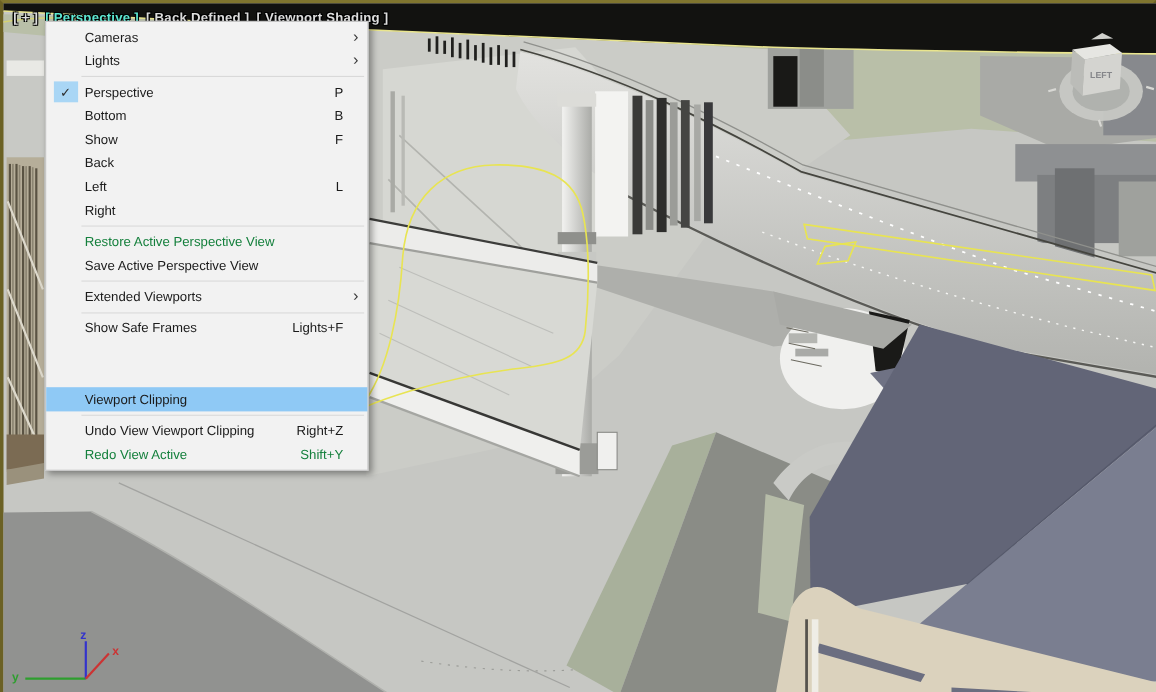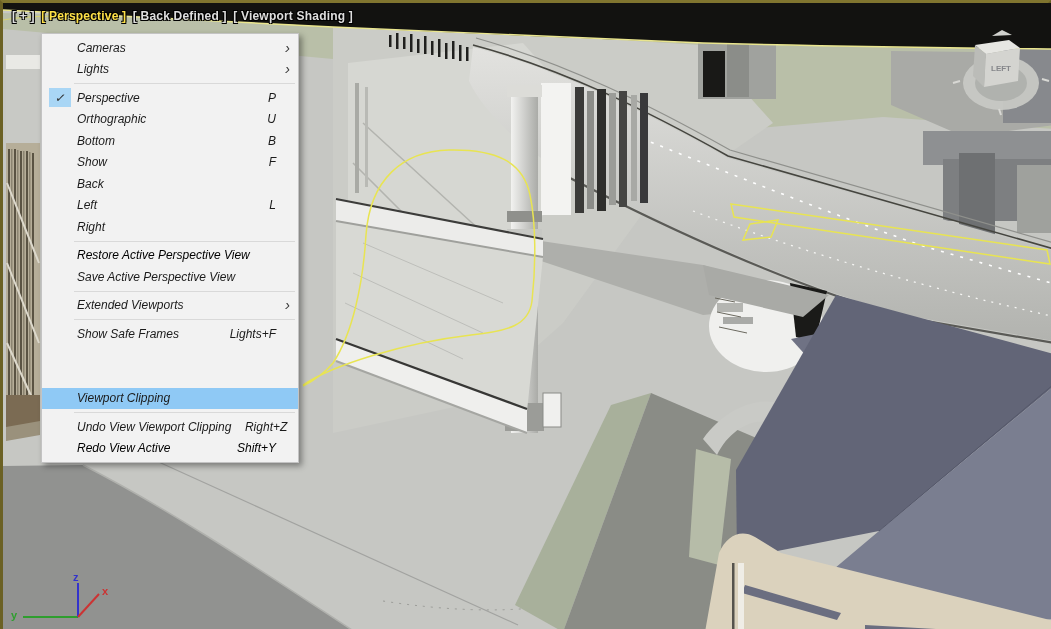--- a/index.html
+++ b/index.html
@@ -13,34 +13,34 @@
   }
   .viewport svg{position:absolute;left:0;top:0;}
 
   
   .vp-label{
     position:absolute;left:9px;top:6px;font-size:12px;font-weight:bold;
     color:#dedede;white-space:nowrap;z-index:5;letter-spacing:.2px;
     text-shadow:1px 1px 0 #000,-1px -1px 0 #000,1px -1px 0 #000,-1px 1px 0 #000;
   }
   .vp-label .seg{margin-right:3px;cursor:default;}
-  .vp-label .seg-view{color:#fde047;}
+  .vp-label .seg-view{color:#5eead4;}
 
   
   .context-menu{
-    position:absolute;left:38px;top:30px;width:258px;box-sizing:border-box;
+    position:absolute;left:38px;top:16px;width:294px;box-sizing:border-box;
     background:#f2f2f2;border:1px solid #c3c3c3;padding:3px 0;
-    box-shadow:3px 3px 6px rgba(0,0,0,.38);z-index:10;font-style:italic;
+    box-shadow:3px 3px 6px rgba(0,0,0,.38);z-index:10;
   }
   .menu-item{
     height:21.5px;display:flex;align-items:center;
     font-size:12px;color:#1b1b1b;padding-right:8px;cursor:default;
   }
   .menu-item.highlighted{background:#8fc9f5;margin-top:43px;}
-  .menu-item.disabled{color:#000000;}
+  .menu-item.disabled{color:#15803d;}
   .mi-gutter{flex:0 0 35px;display:flex;align-items:center;justify-content:center;}
   .check-box{
     width:22px;height:19px;background:#a9d6f5;display:flex;
     align-items:center;justify-content:center;font-size:12px;color:#2e2e2e;
   }
   .mi-label{flex:1 1 auto;white-space:nowrap;}
   .mi-shortcut{flex:0 0 56px;text-align:right;padding-right:2px;white-space:nowrap;}
   .mi-arrow{flex:0 0 12px;text-align:right;font-size:15px;line-height:12px;color:#3a3a3a;}
   .menu-sep{height:1px;background:#d9d9d9;margin:3px 3px 3px 32px;}
 </style>
@@ -274,26 +274,20 @@
   <div class="menu-item">
     <span class="mi-gutter">
           <span class="check-box">✓</span>
         </span>
     <span class="mi-label">Perspective</span>
     <span class="mi-shortcut">P</span>
     <span class="mi-arrow"></span>
   </div>
   <div class="menu-item">
     <span class="mi-gutter"></span>
-    <span class="mi-label">Orthographic</span>
-    <span class="mi-shortcut">U</span>
-    <span class="mi-arrow"></span>
-  </div>
-  <div class="menu-item">
-    <span class="mi-gutter"></span>
     <span class="mi-label">Bottom</span>
     <span class="mi-shortcut">B</span>
     <span class="mi-arrow"></span>
   </div>
   <div class="menu-item">
     <span class="mi-gutter"></span>
     <span class="mi-label">Show</span>
     <span class="mi-shortcut">F</span>
     <span class="mi-arrow"></span>
   </div>

